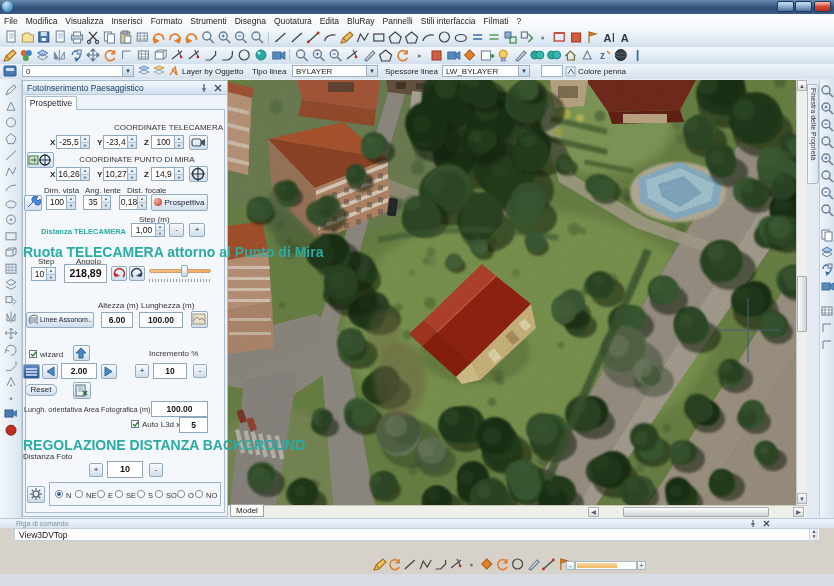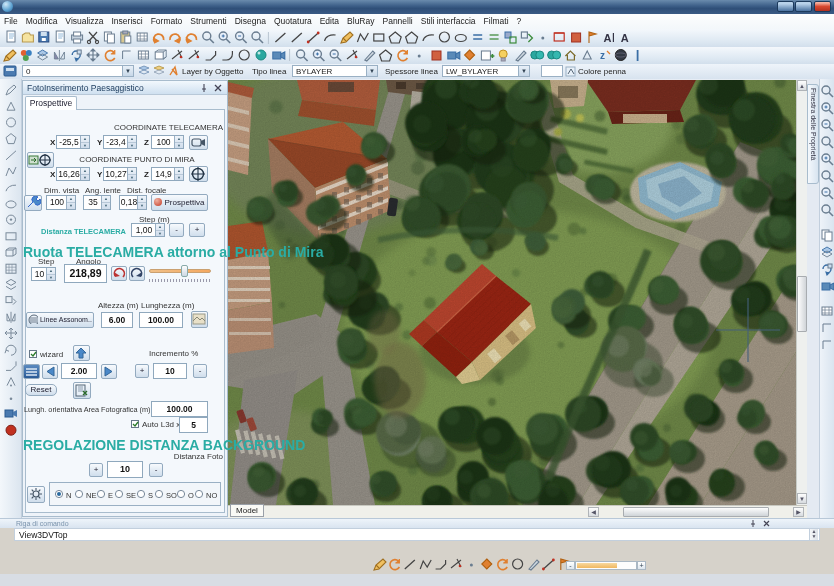--- a/index.html
+++ b/index.html
@@ -1266,21 +1266,21 @@
 <div class="plbl" style="left:1px;top:324px;font-size:7.3px;">Lungh. orientativa Area Fotografica (m)</div>
 <div class="fld" style="left:128px;top:320px;width:57px;height:16px;line-height:14px;font-size:8.5px;font-weight:bold;">100.00</div>
 <div style="position:absolute;left:108px;top:339px;width:8px;height:8px;background:#fff;border:1px solid #678;line-height:0;">
           <svg width="7" height="7" style="display:block;">
             <path d="M1,3 l2,2 3,-4" stroke="#2a7a2a" stroke-width="1.3" fill="none"></path>
           </svg>
         </div>
 <div class="plbl" style="left:119px;top:339px;">Auto L3d x</div>
 <div class="fld" style="left:156px;top:336px;width:29px;height:16px;line-height:14px;font-size:8.5px;font-weight:bold;">5</div>
 <div class="teal" style="left:0px;top:356px;width:200px;text-align:center;">REGOLAZIONE DISTANZA BACKGROUND</div>
-<div class="plbl" style="left:0px;top:371px;width:200px;text-align:right;">Distanza Foto</div>
+<div class="plbl" style="left:0px;top:371px;width:200px;text-align:left;">Distanza Foto</div>
 <div class="pbtn" style="left:66px;top:382px;width:14px;height:14px;line-height:12px;font-size:8px;">+</div>
 <div class="fld" style="left:84px;top:380px;width:36px;height:17px;line-height:15px;font-size:9px;font-weight:bold;">10</div>
 <div class="pbtn" style="left:126px;top:382px;width:14px;height:14px;line-height:12px;font-size:8px;">-</div>
 <div class="pbtn" style="left:4px;top:405px;width:18px;height:17px;"><svg width="16" height="15">
             <circle cx="8" cy="7" r="3" fill="none" stroke="#456" stroke-width="1.2"></circle>
             <g stroke="#456" stroke-width="1.1">
               <line x1="8" y1="1" x2="8" y2="3.5"></line>
               <line x1="8" y1="10.5" x2="8" y2="13"></line>
               <line x1="2" y1="7" x2="4.5" y2="7"></line>
               <line x1="11.5" y1="7" x2="14" y2="7"></line>

